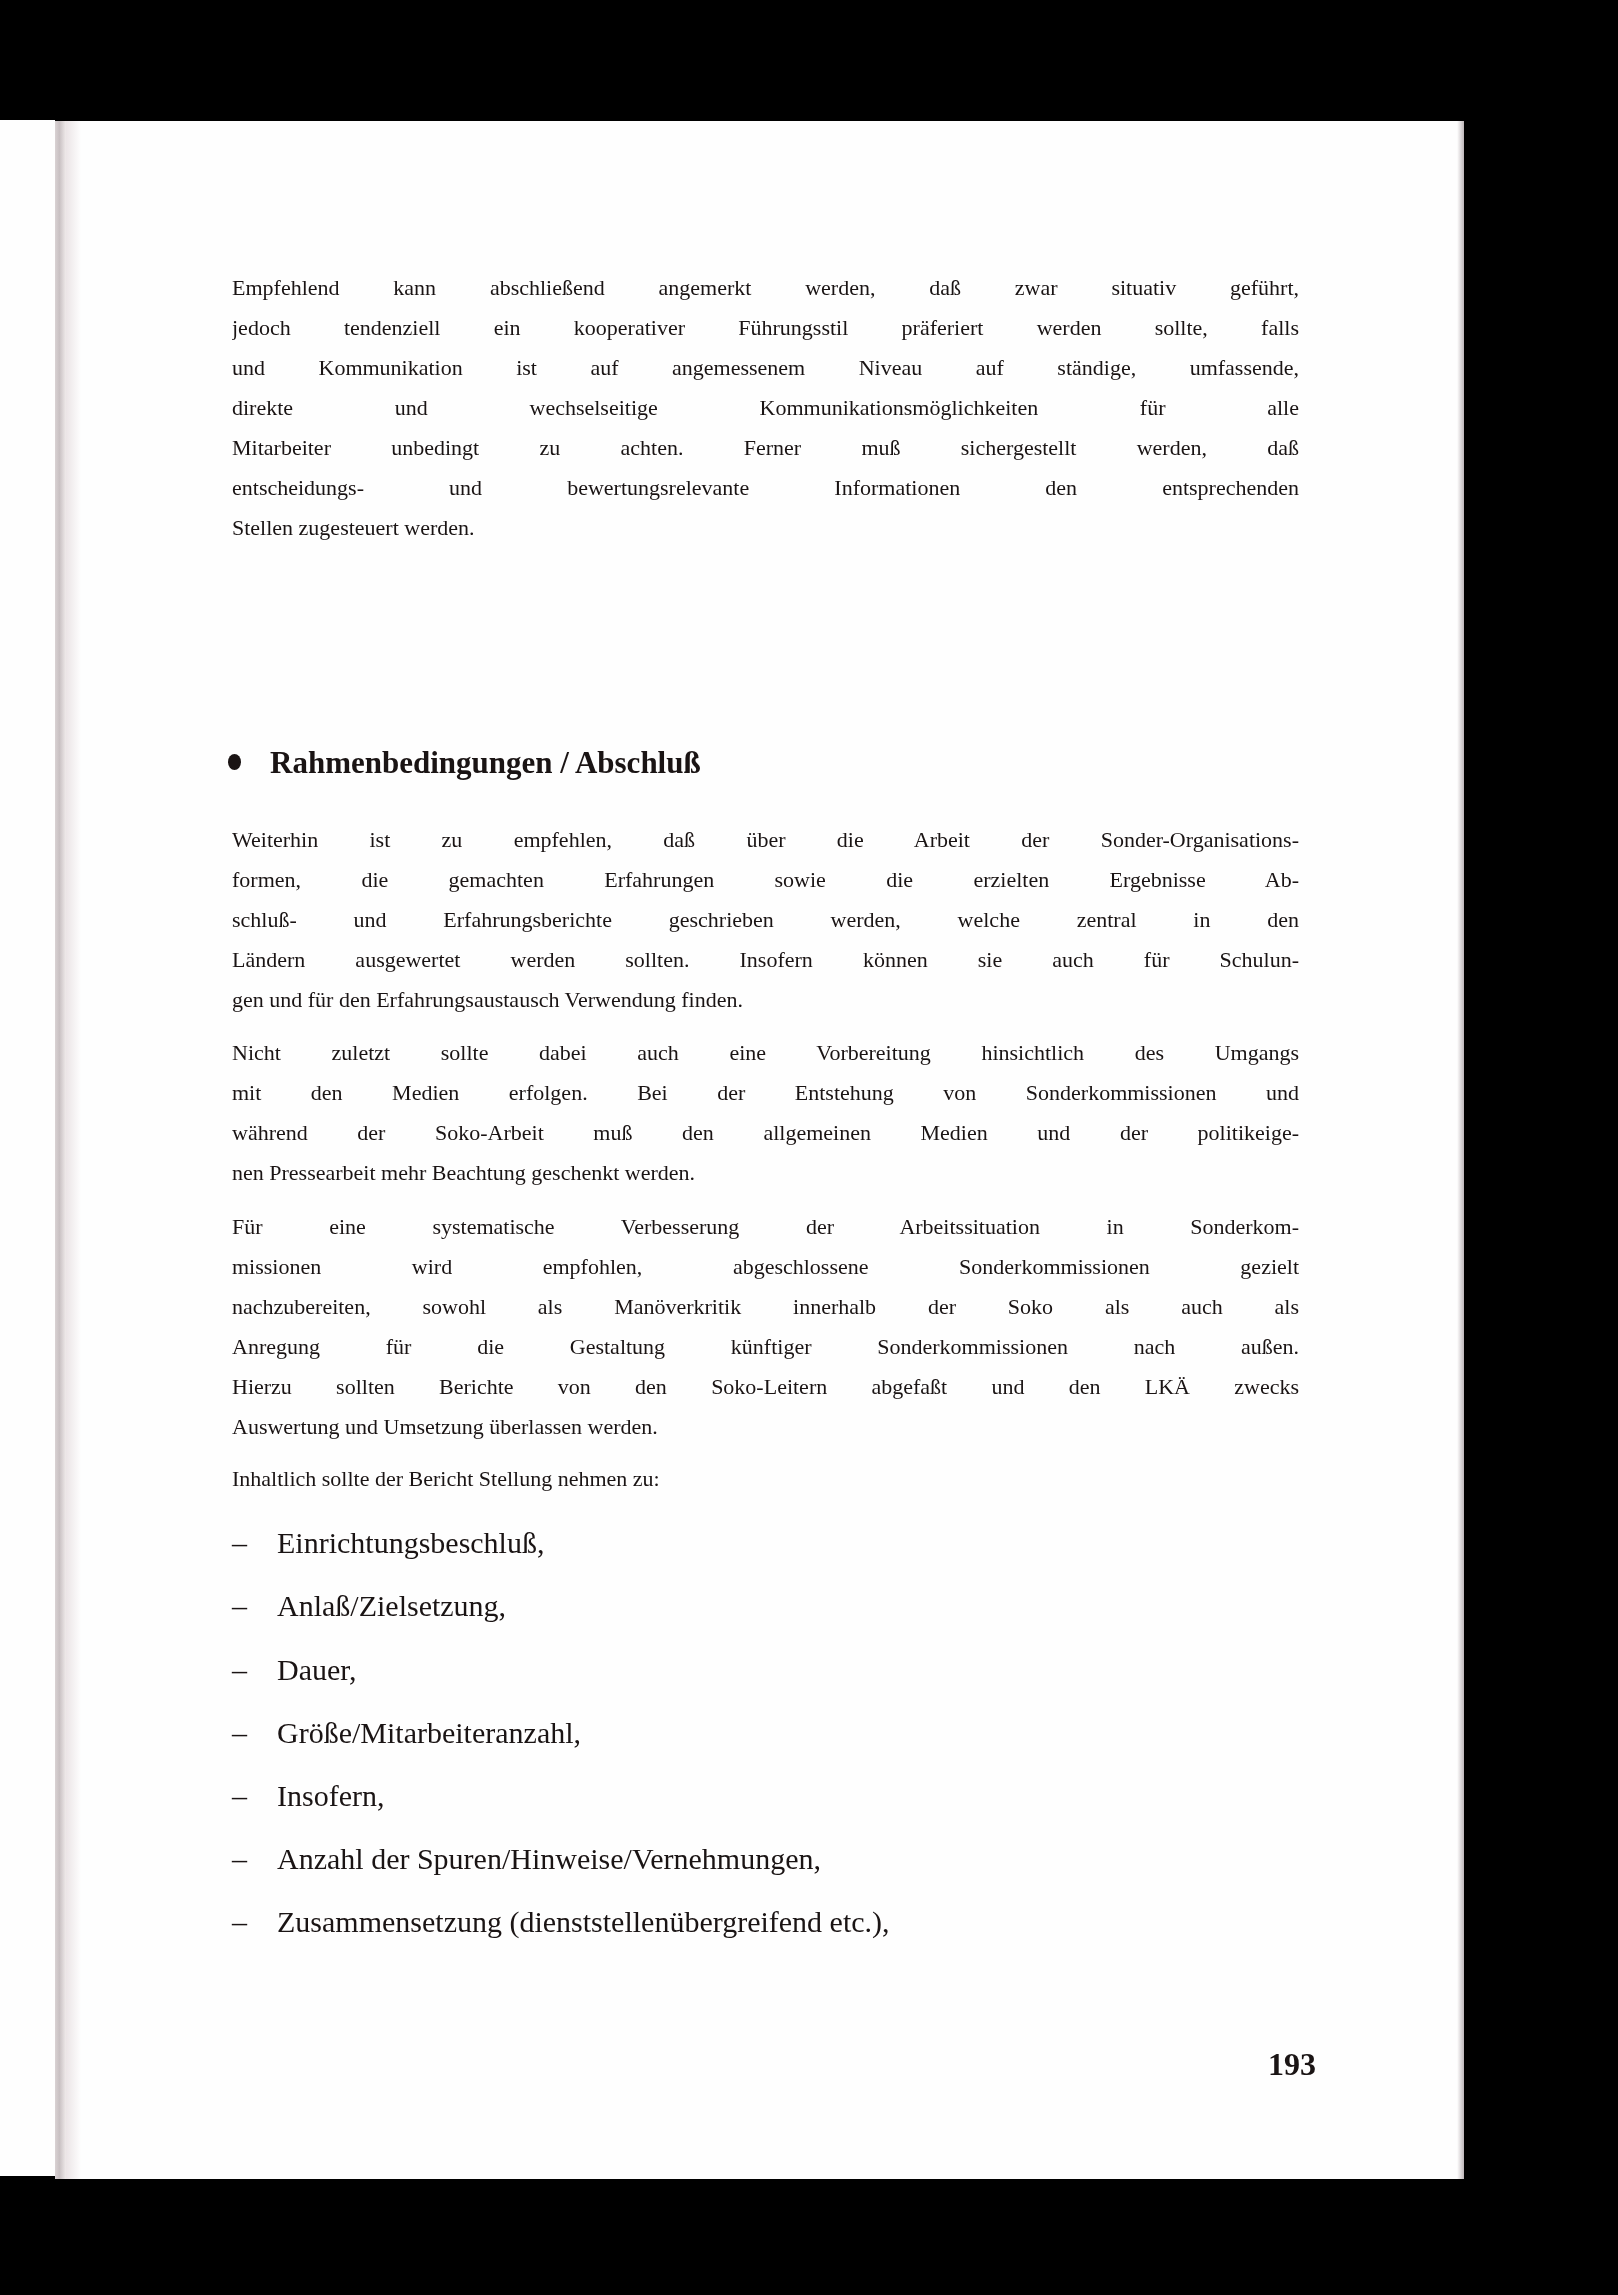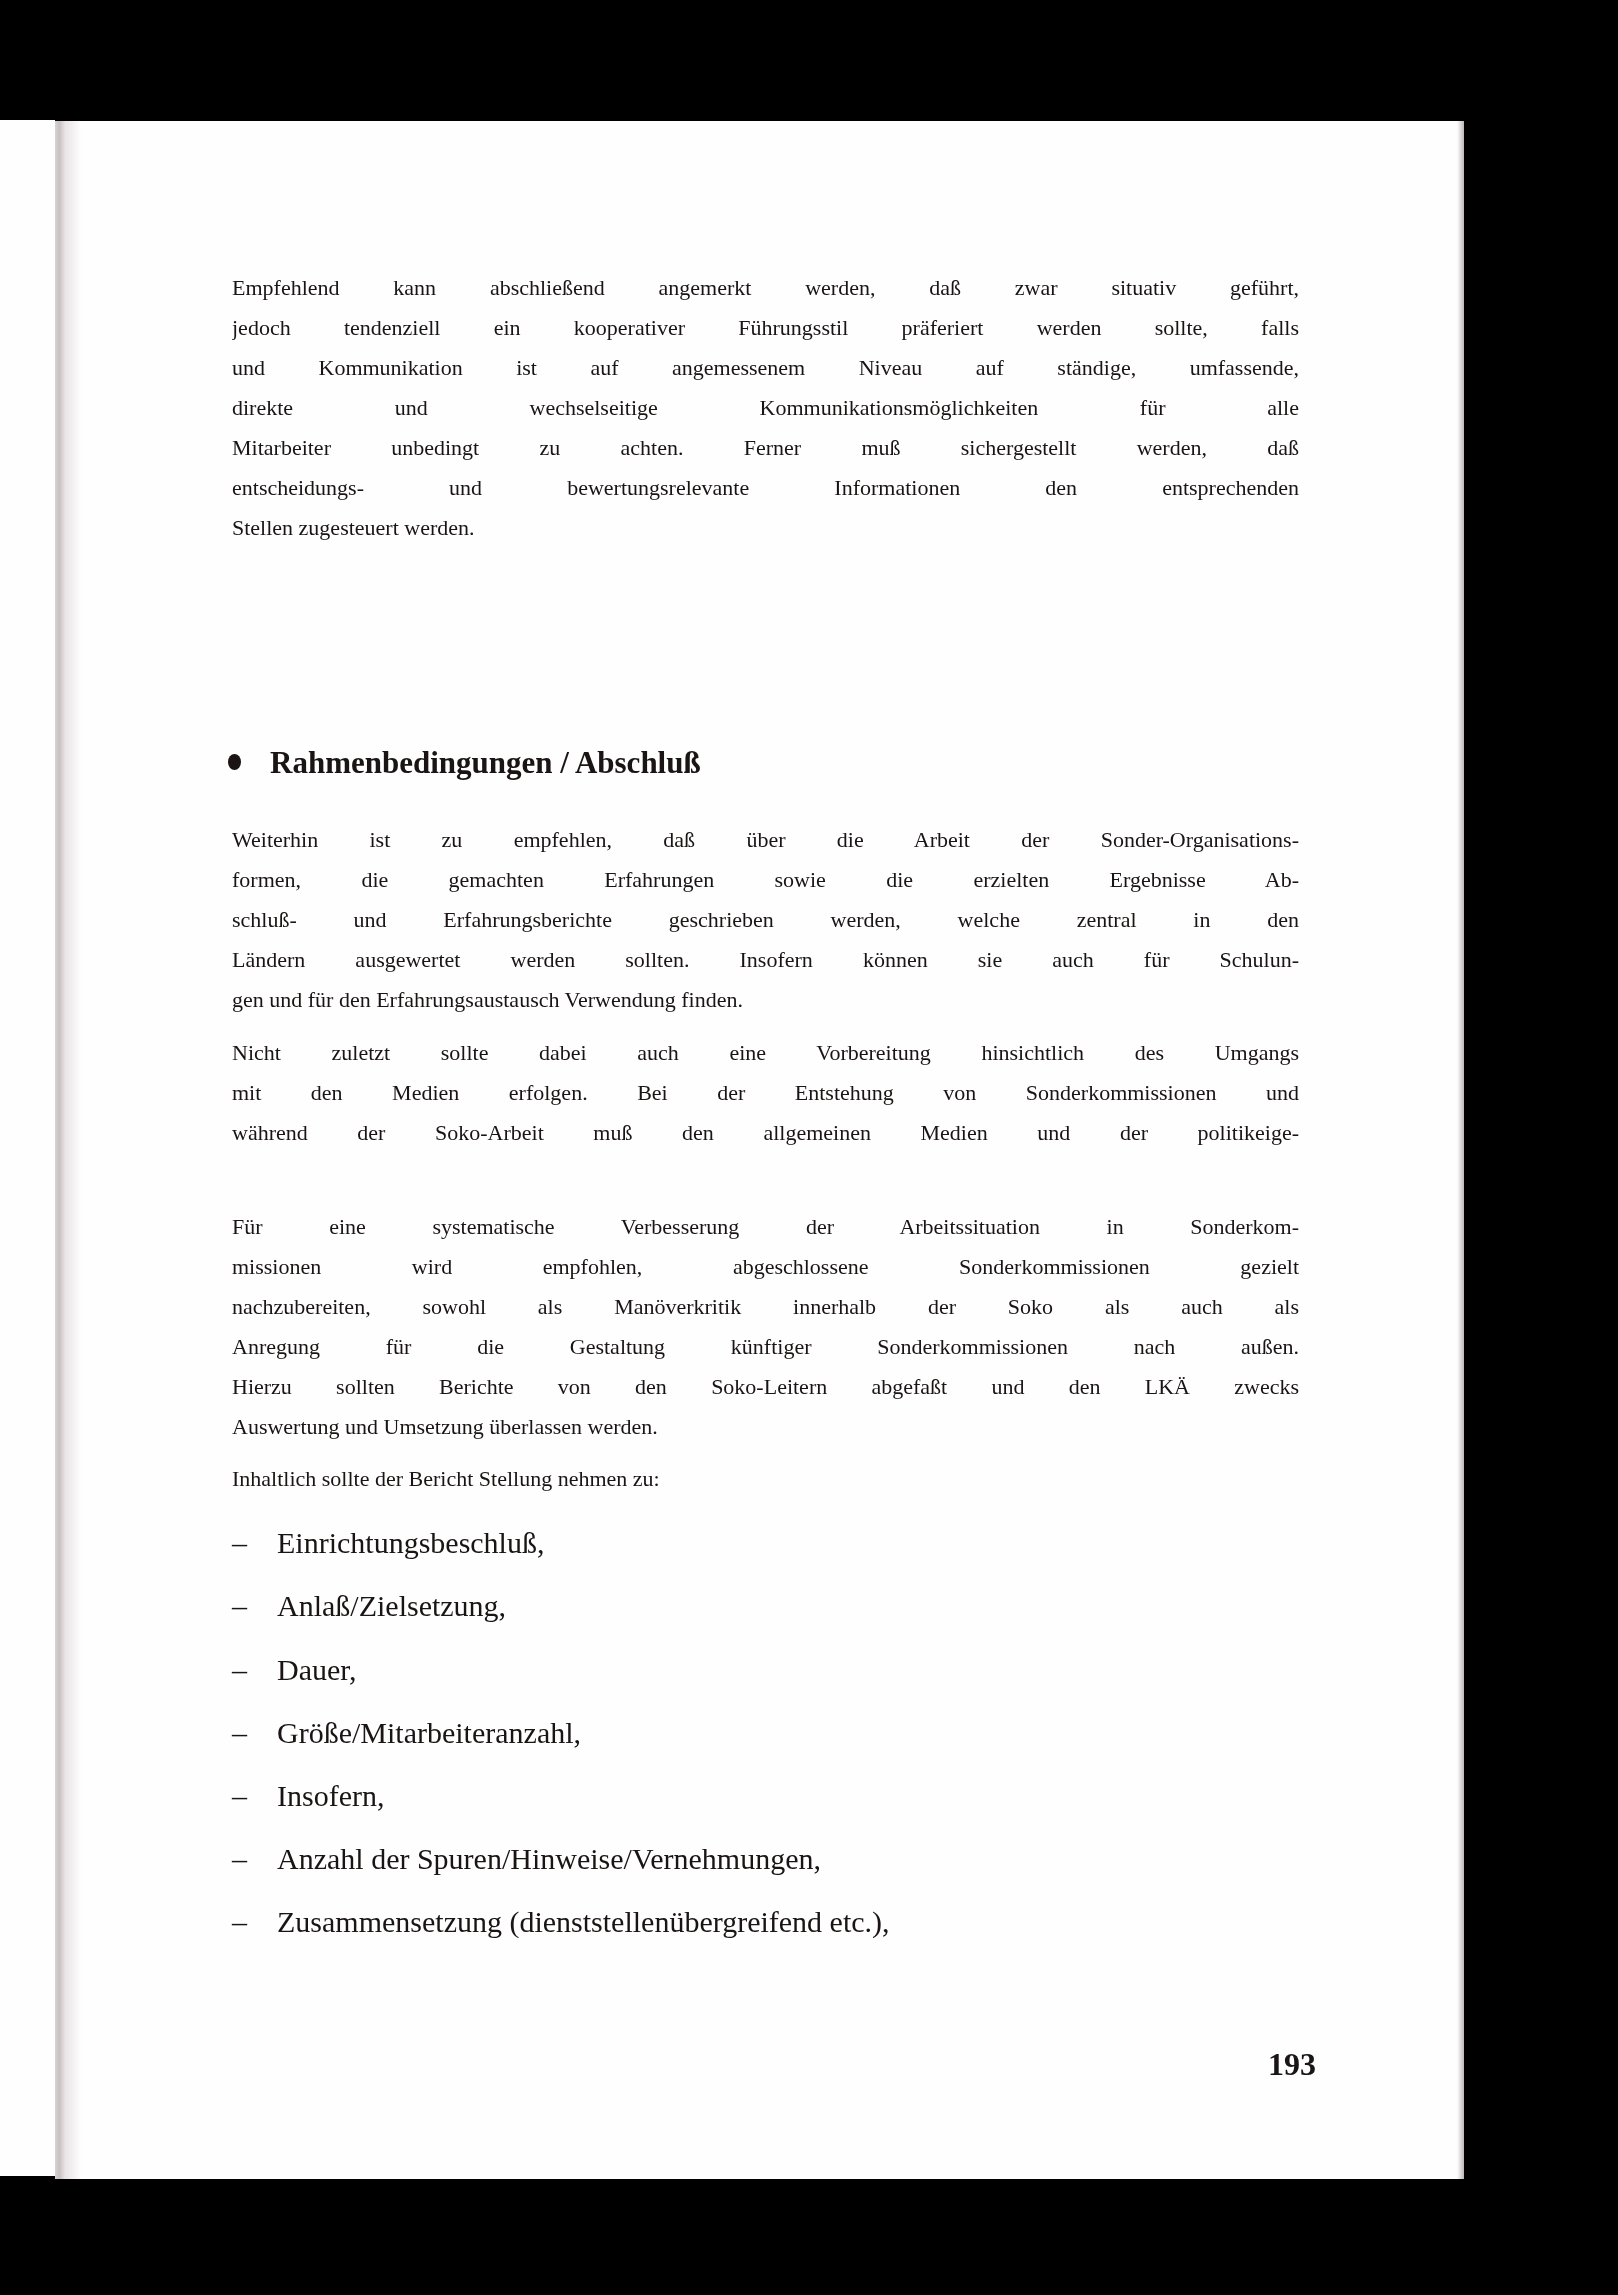--- a/index.html
+++ b/index.html
@@ -70,20 +70,21 @@
   <div class="jl" style="white-space: normal; overflow: hidden;">formen, die gemachten Erfahrungen sowie die erzielten Ergebnisse Ab-</div>
   <div class="jl" style="white-space: normal; overflow: hidden;">schluß- und Erfahrungsberichte geschrieben werden, welche zentral in den</div>
   <div class="jl" style="white-space: normal; overflow: hidden;">Ländern ausgewertet werden sollten. Insofern können sie auch für Schulun-</div>
   <div class="jl last" style="white-space: normal; overflow: hidden;">gen und für den Erfahrungsaustausch Verwendung finden.</div>
 </div>
 
 <div class="block" style="top:1033px;">
   <div class="jl" style="white-space: normal; overflow: hidden;">Nicht zuletzt sollte dabei auch eine Vorbereitung hinsichtlich des Umgangs</div>
   <div class="jl" style="white-space: normal; overflow: hidden;">mit den Medien erfolgen. Bei der Entstehung von Sonderkommissionen und</div>
   <div class="jl" style="white-space: normal; overflow: hidden;">während der Soko-Arbeit muß den allgemeinen Medien und der politikeige-</div>
+  <div class="jl last" style="white-space: normal; overflow: hidden;">nen Pressearbeit mehr Beachtung geschenkt werden.</div>
 </div>
 
 <div class="block" style="top:1207px;">
   <div class="jl" style="white-space: normal; overflow: hidden;">Für eine systematische Verbesserung der Arbeitssituation in Sonderkom-</div>
   <div class="jl" style="white-space: normal; overflow: hidden;">missionen wird empfohlen, abgeschlossene Sonderkommissionen gezielt</div>
   <div class="jl" style="white-space: normal; overflow: hidden;">nachzubereiten, sowohl als Manöverkritik innerhalb der Soko als auch als</div>
   <div class="jl" style="white-space: normal; overflow: hidden;">Anregung für die Gestaltung künftiger Sonderkommissionen nach außen.</div>
   <div class="jl" style="white-space: normal; overflow: hidden;">Hierzu sollten Berichte von den Soko-Leitern abgefaßt und den LKÄ zwecks</div>
   <div class="jl last" style="white-space: normal; overflow: hidden;">Auswertung und Umsetzung überlassen werden.</div>
 </div>

